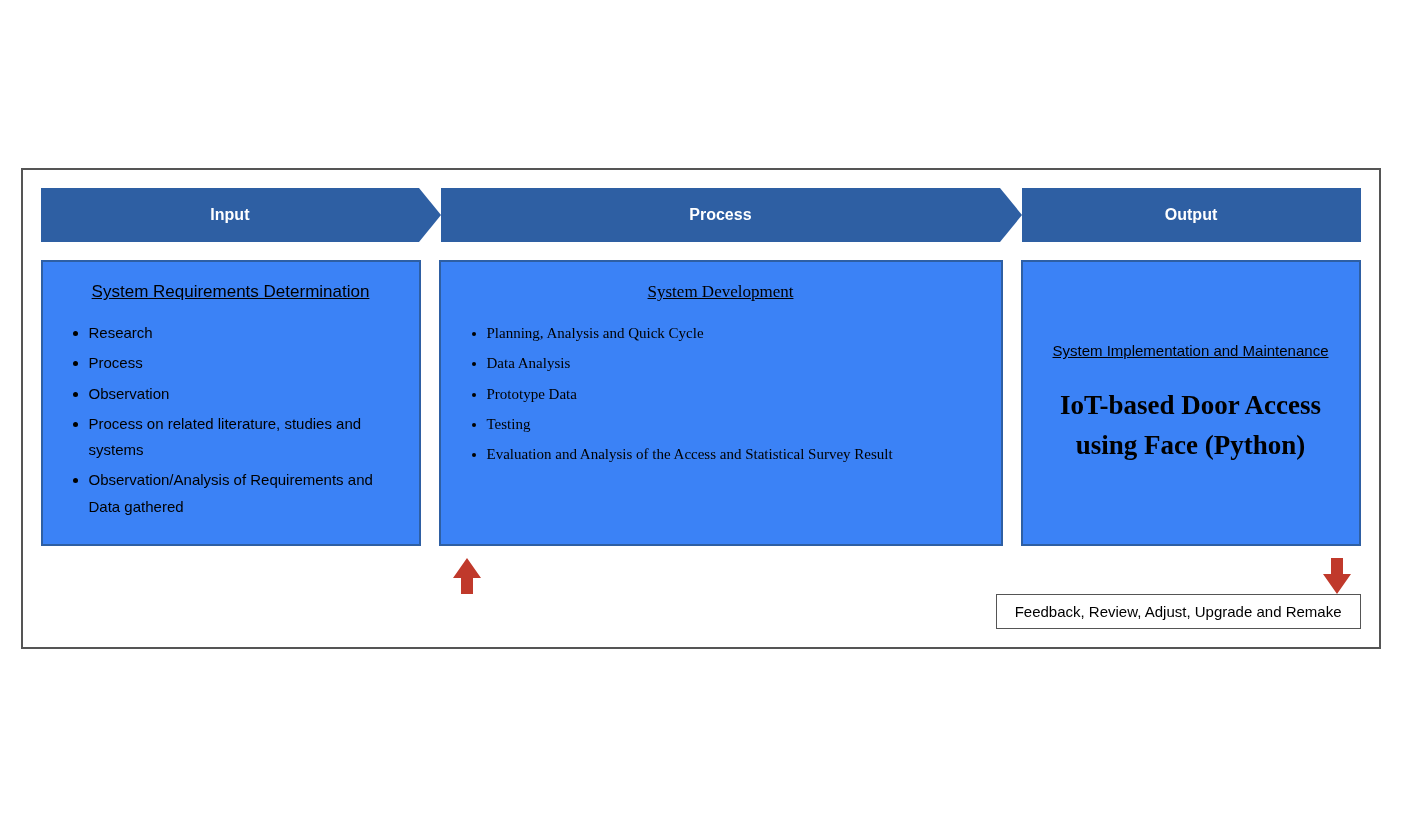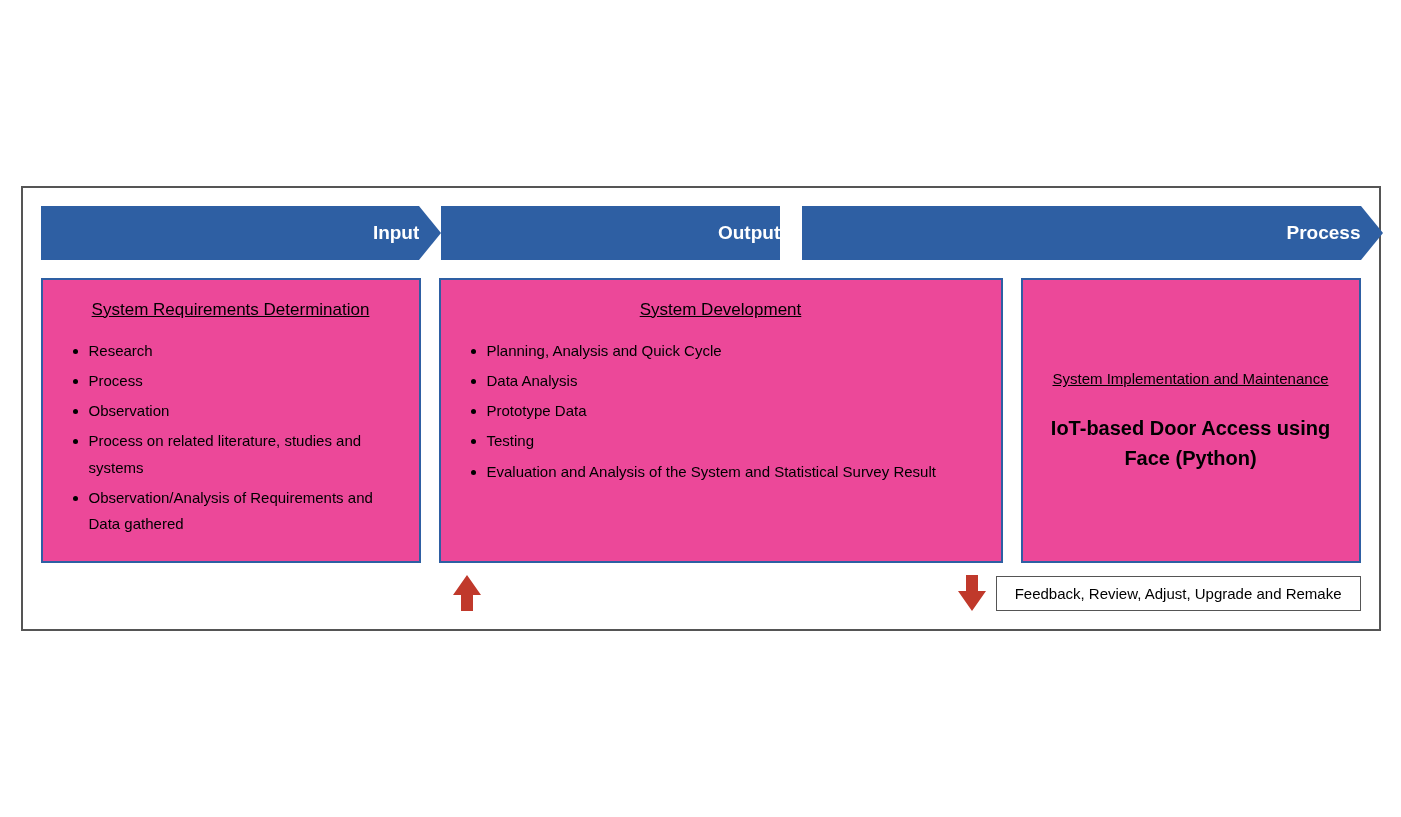--- a/index.html
+++ b/index.html
@@ -25,24 +25,24 @@
       gap: 0;
       margin-bottom: 18px;
       align-items: center;
     }
     .arrow-shape {
       position: relative;
       background: #2e5fa3;
       height: 54px;
       display: flex;
       align-items: center;
-      justify-content: flex-end;
+      justify-content: center;
       color: #fff;
       font-weight: bold;
-      font-size: 19px;
+      font-size: 16px;
     }
     .arrow-shape::after {
       content: '';
       position: absolute;
       right: -22px;
       top: 0;
       width: 0;
       height: 0;
       border-top: 27px solid transparent;
       border-bottom: 27px solid transparent;
@@ -65,28 +65,29 @@
     }
     
     .content-row {
       display: flex;
       gap: 18px;
       align-items: stretch;
     }
     .box {
       border: 2px solid #2e5fa3;
       padding: 20px 22px;
-      background: #ec4899;
+      background: #3b82f6;
     }
     .box-input {
       width: 380px;
       flex-shrink: 0;
     }
     .box-process {
       flex: 1;
+      font-family: Liberation Serif, serif;
     }
     .box-output {
       width: 340px;
       flex-shrink: 0;
       display: flex;
       flex-direction: column;
       justify-content: center;
       align-items: center;
     }
     .box-title {
@@ -116,35 +117,36 @@
       white-space: nowrap;
     }
     .output-title {
       text-decoration: underline;
       font-size: 15px;
       text-align: left;
       margin-bottom: 22px;
       line-height: 1.5;
     }
     .output-main {
-      font-size: 20px;
+      font-size: 27px;
       font-weight: bold;
       text-align: center;
       line-height: 1.5;
+      font-family: Liberation Serif, serif;
     }
     
     .bottom-section {
       display: flex;
       justify-content: flex-end;
       margin-top: 12px;
       position: relative;
     }
     .feedback-wrapper {
       display: flex;
-      flex-direction: row;
+      flex-direction: column;
       align-items: flex-end;
       width: calc(560px + 18px + 340px); 
     }
     .arrows-line {
       display: flex;
       justify-content: space-between;
       width: 100%;
       padding: 0 10px;
     }
     .arrow-up-red {
@@ -164,25 +166,25 @@
   </style>
 </head>
 <body>
 
 <div class="outer-border">
 
   <div class="header-row">
     <div class="arrow-shape input">
       <span>Input</span>
     </div>
+    <div class="arrow-shape process">
+      <span>Process</span>
+    </div>
     <div class="arrow-shape output">
       <span>Output</span>
-    </div>
-    <div class="arrow-shape process">
-      <span>Process</span>
     </div>
   </div>
 
   <div class="content-row">
 
     <div class="box box-input">
       <span class="box-title">System Requirements Determination</span>
       <ul class="bullet-list">
         <li>Research</li>
         <li>Process</li>
@@ -192,21 +194,21 @@
       </ul>
     </div>
 
     <div class="box box-process">
       <span class="box-title">System Development</span>
       <ul class="bullet-list">
         <li>Planning, Analysis and Quick Cycle</li>
         <li>Data Analysis</li>
         <li>Prototype Data</li>
         <li>Testing</li>
-        <li>Evaluation and Analysis of the System and Statistical Survey Result</li>
+        <li>Evaluation and Analysis of the Access and Statistical Survey Result</li>
       </ul>
     </div>
 
     <div class="box box-output">
       <div class="output-title">System Implementation and Maintenance</div>
       <div class="output-main">IoT-based Door Access using Face (Python)</div>
     </div>
   </div>
 
   <div class="bottom-section">

